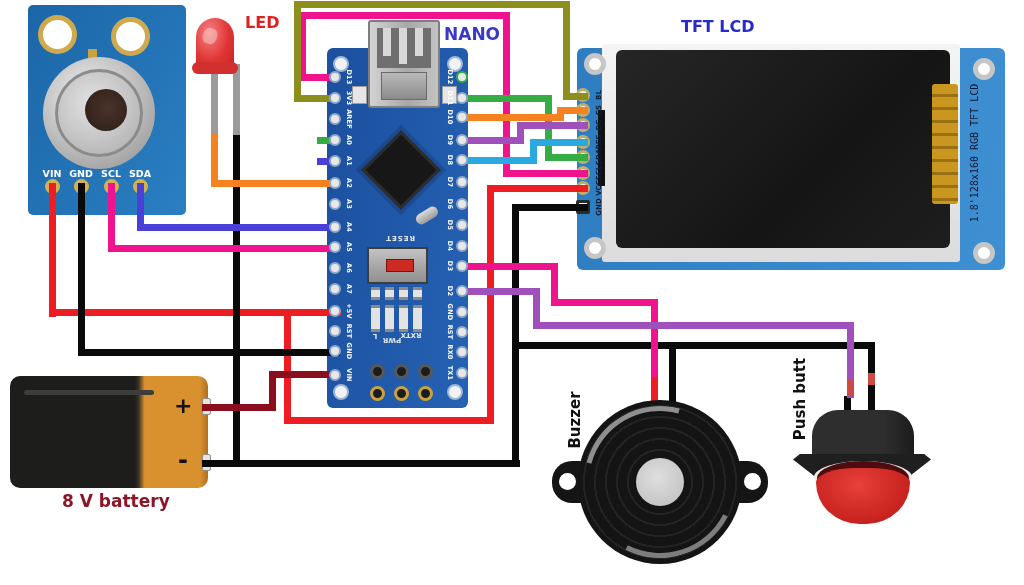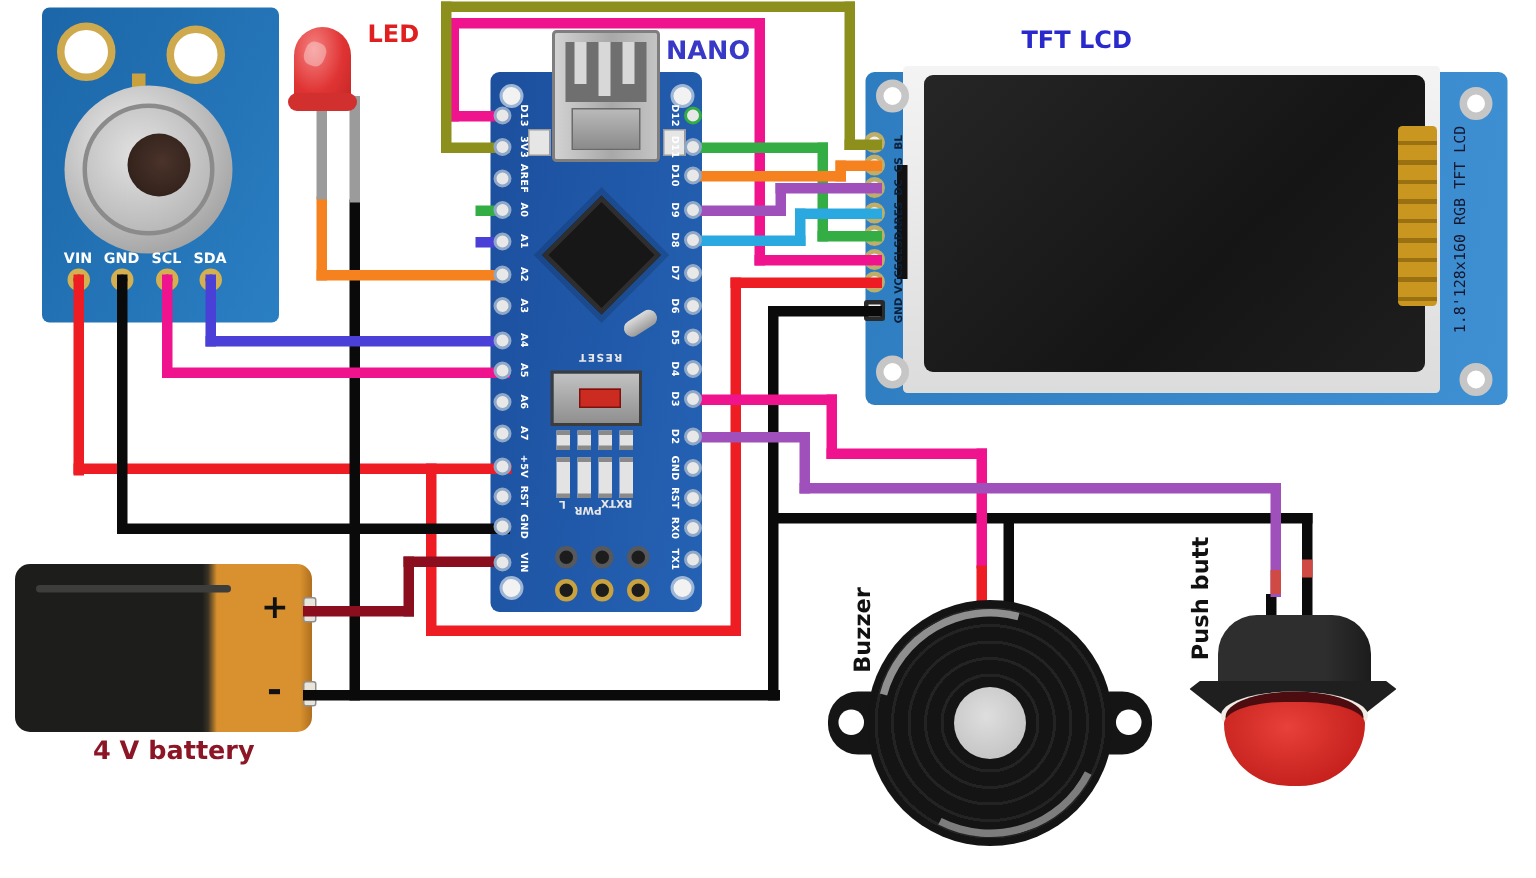--- a/index.html
+++ b/index.html
@@ -301,15 +301,15 @@
   <div class="abs" id="pb-bezel"></div>
   <div class="abs" id="pb-rim"></div>
   <div class="abs" id="pb-domedark"></div>
   <div class="abs" id="pb-dome"></div>
 
   <div class="biglabel" style="left:245px;top:13px;font-size:16px;color:#e02020;">LED</div>
   <div class="biglabel" style="left:444px;top:24px;font-size:17px;color:#3939c8;">NANO</div>
   <div class="biglabel" style="left:681px;top:17px;font-size:16px;color:#2929cc;">TFT LCD</div>
   <div class="biglabel rotm90" style="left:575px;top:420px;font-size:15px;color:#111;">Buzzer</div>
   <div class="biglabel rotm90" style="left:800px;top:399px;font-size:15px;color:#111;">Push butt</div>
-  <div class="biglabel" style="left:62px;top:491px;font-size:17px;color:#8c1626;">4 V battery</div>
+  <div class="biglabel" style="left:62px;top:491px;font-size:17px;color:#8c1626;">8 V battery</div>
 
 </div>
 
 </body></html>

